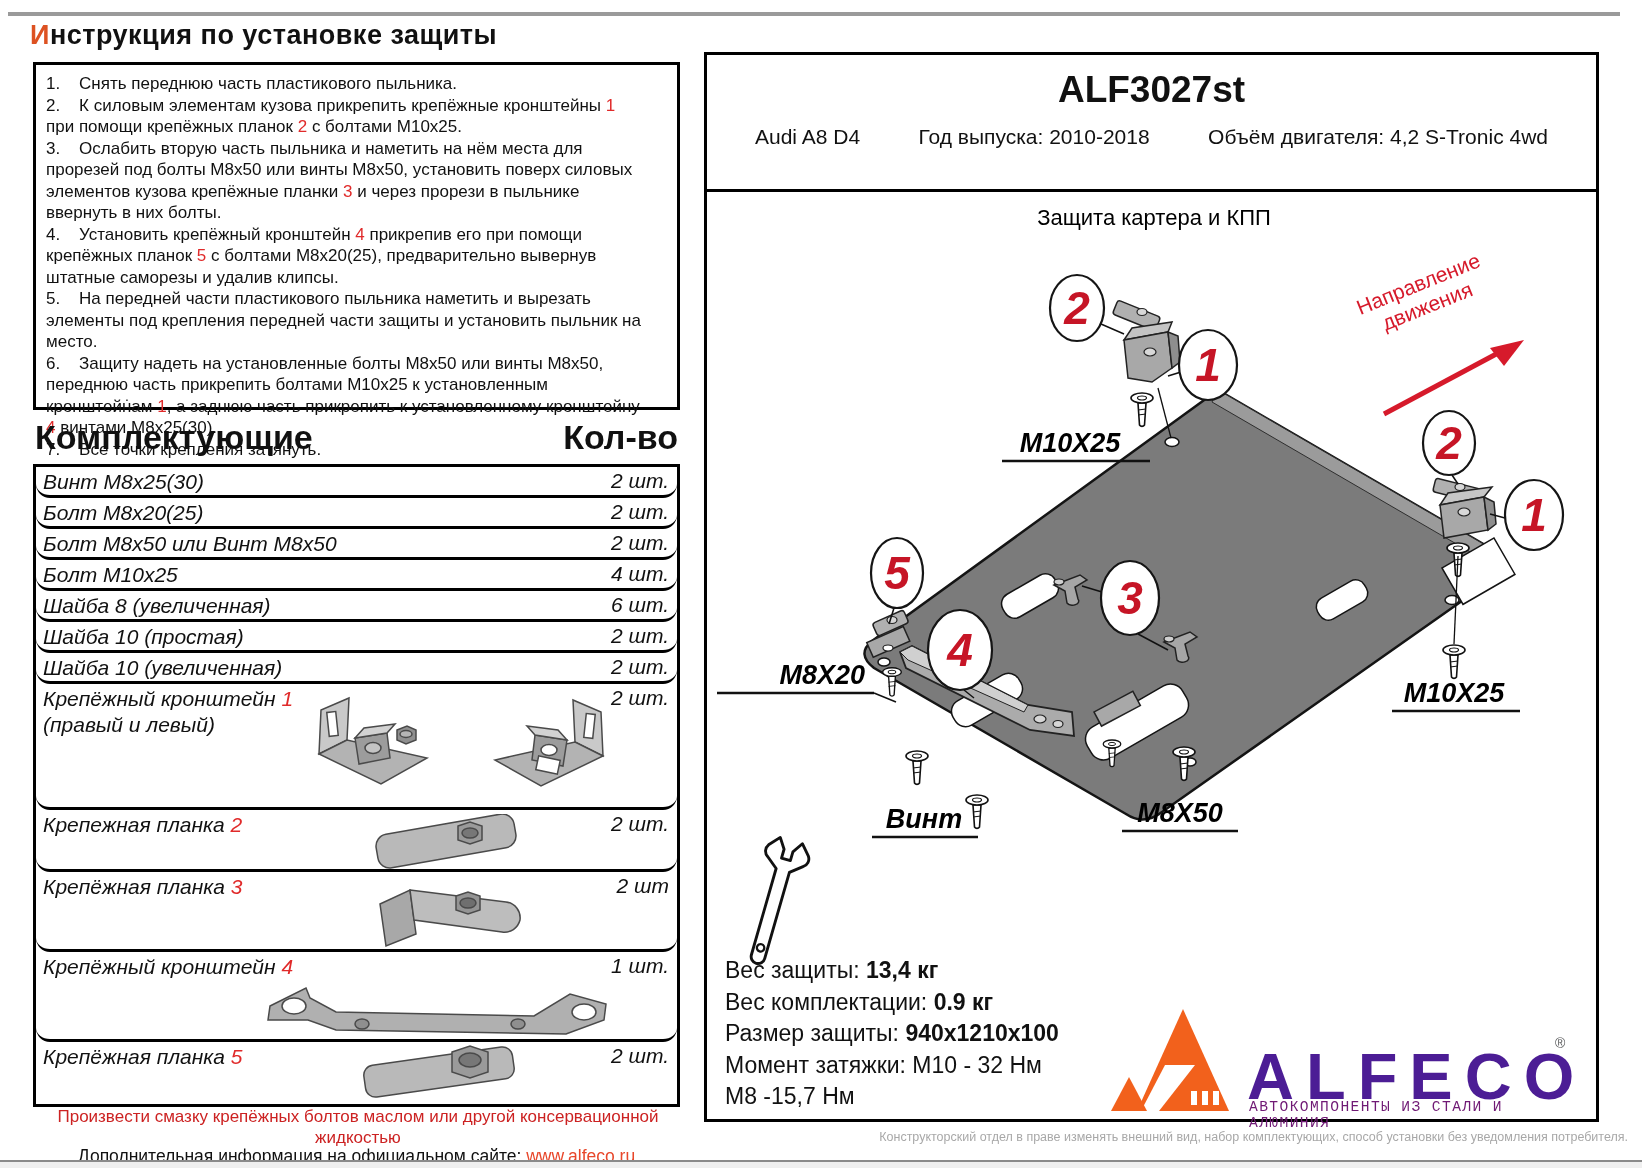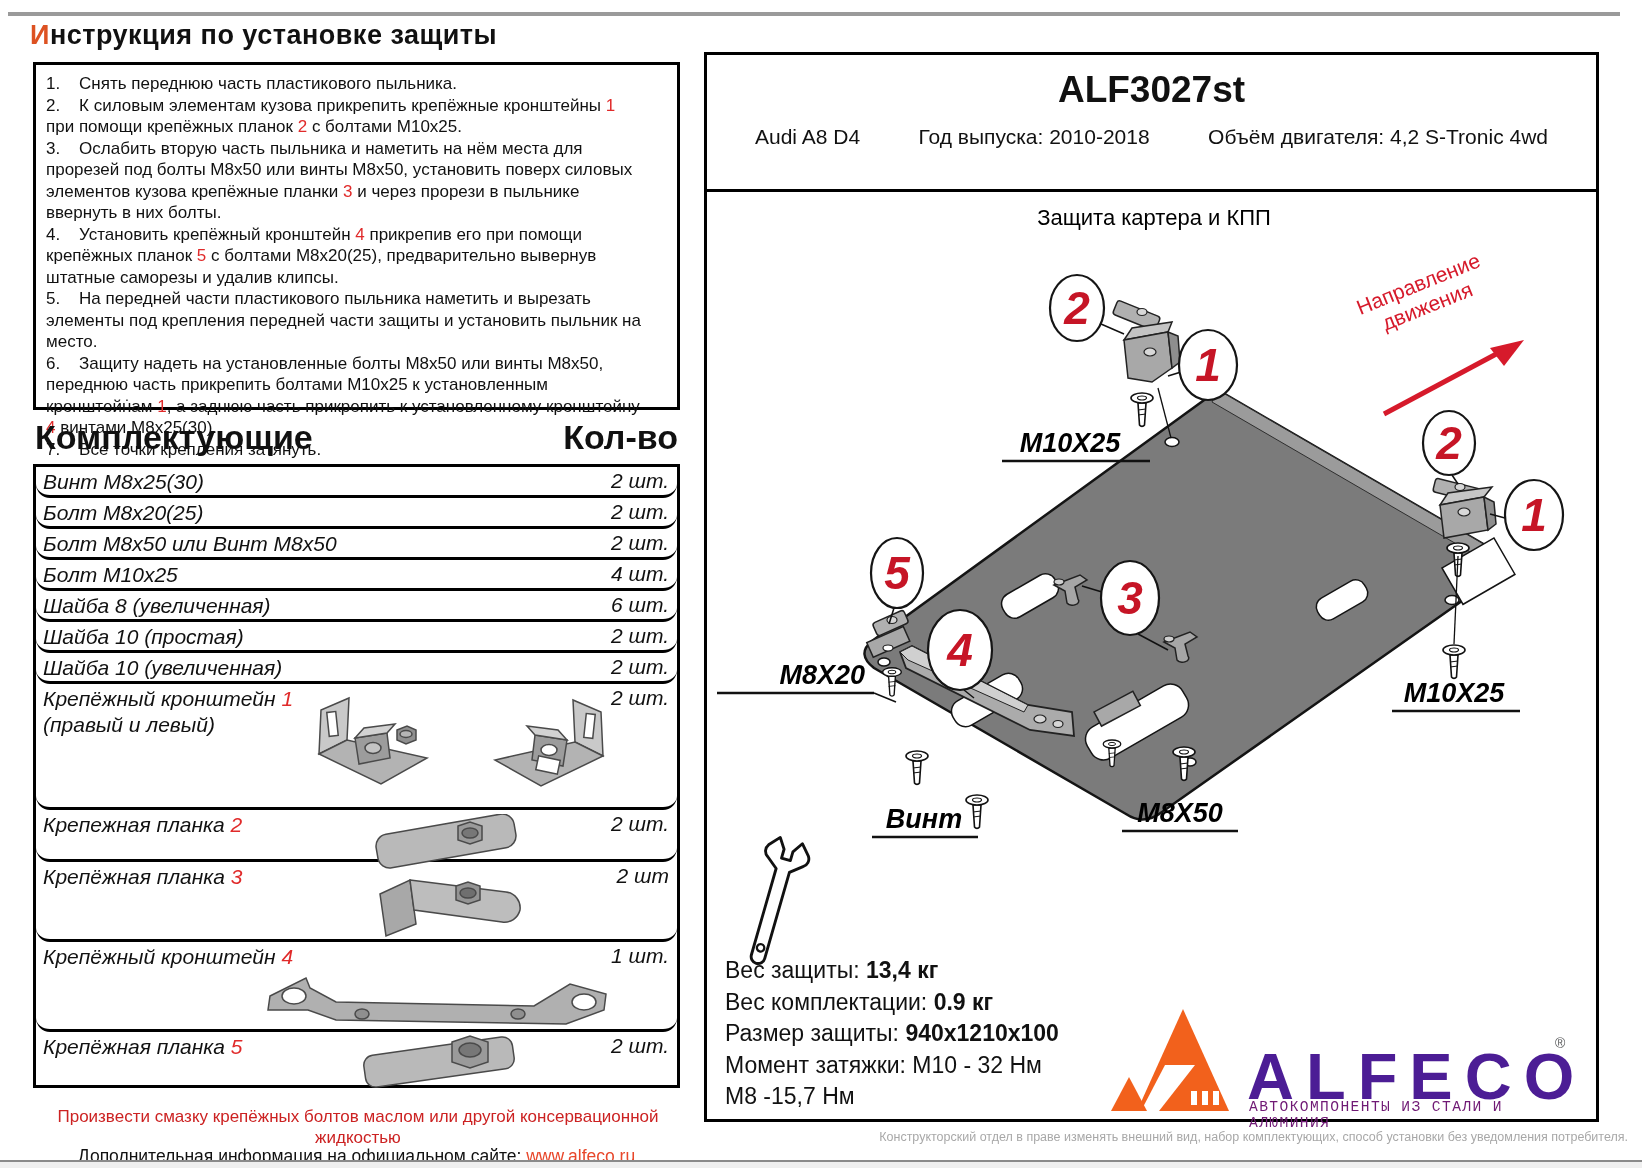--- a/index.html
+++ b/index.html
@@ -128,21 +128,21 @@
           <rect x="17" y="22" width="9" height="24" fill="#fff" transform="rotate(-6 21 34)"></rect>
           <polygon points="8,64 36,50 116,68 70,94" fill="#b3b3b3"></polygon>
           <polygon points="44,48 76,43 79,68 48,74" fill="#9c9c9c"></polygon>
           <polygon points="44,48 53,38 84,34 76,43" fill="#d2d2d2"></polygon>
           <ellipse cx="62" cy="58" rx="8" ry="5.5" fill="#fff"></ellipse>
           <rect x="52" y="66" width="22" height="14" fill="#fff" transform="rotate(-12 63 73)"></rect>
         </g>
       </svg>
     </div>
 
-    <div class="trow" style="height:52px">
+    <div class="trow" style="height:62px">
       <span class="pname"><span>Крепежная планка </span><span class="rnum" style="font-style:italic">2</span></span>
       <span class="pqty">2 шт.</span>
       <svg class="pimg" style="left:330px;top:4px" width="180" height="56">
         <g stroke="#4a4a4a" stroke-width="1.5">
           <rect x="10" y="10" width="140" height="34" rx="12" fill="#b9b9b9" transform="rotate(-10 80 27)"></rect>
           <polygon points="92,12 104,8 116,12 116,26 104,30 92,26" fill="#9a9a9a"></polygon>
           <ellipse cx="104" cy="19" rx="8" ry="5" fill="#777"></ellipse>
         </g>
       </svg>
     </div>
@@ -167,21 +167,21 @@
         <g stroke="#4a4a4a" stroke-width="1.5">
           <polygon points="4,26 40,8 44,18 70,32 268,36 304,14 340,24 338,40 300,54 70,50 42,40 2,40" fill="#b0b0b0"></polygon>
           <ellipse cx="28" cy="26" rx="12" ry="8" fill="#fff"></ellipse>
           <ellipse cx="318" cy="32" rx="12" ry="8" fill="#fff"></ellipse>
           <ellipse cx="96" cy="44" rx="7" ry="5" fill="#8f8f8f"></ellipse>
           <ellipse cx="252" cy="44" rx="7" ry="5" fill="#8f8f8f"></ellipse>
         </g>
       </svg>
     </div>
 
-    <div class="trow" style="height:53px">
+    <div class="trow" style="height:62px">
       <span class="pname"><span>Крепёжная планка </span><span class="rnum" style="font-style:italic">5</span></span>
       <span class="pqty">2 шт.</span>
       <svg class="pimg" style="left:320px;top:2px" width="190" height="56">
         <g stroke="#4a4a4a" stroke-width="1.5">
           <rect x="8" y="12" width="150" height="32" rx="10" fill="#b9b9b9" transform="rotate(-8 83 28)"></rect>
           <polygon points="96,8 114,2 132,8 132,28 114,34 96,28" fill="#9a9a9a"></polygon>
           <ellipse cx="114" cy="16" rx="11" ry="7" fill="#777"></ellipse>
         </g>
       </svg>
     </div>

